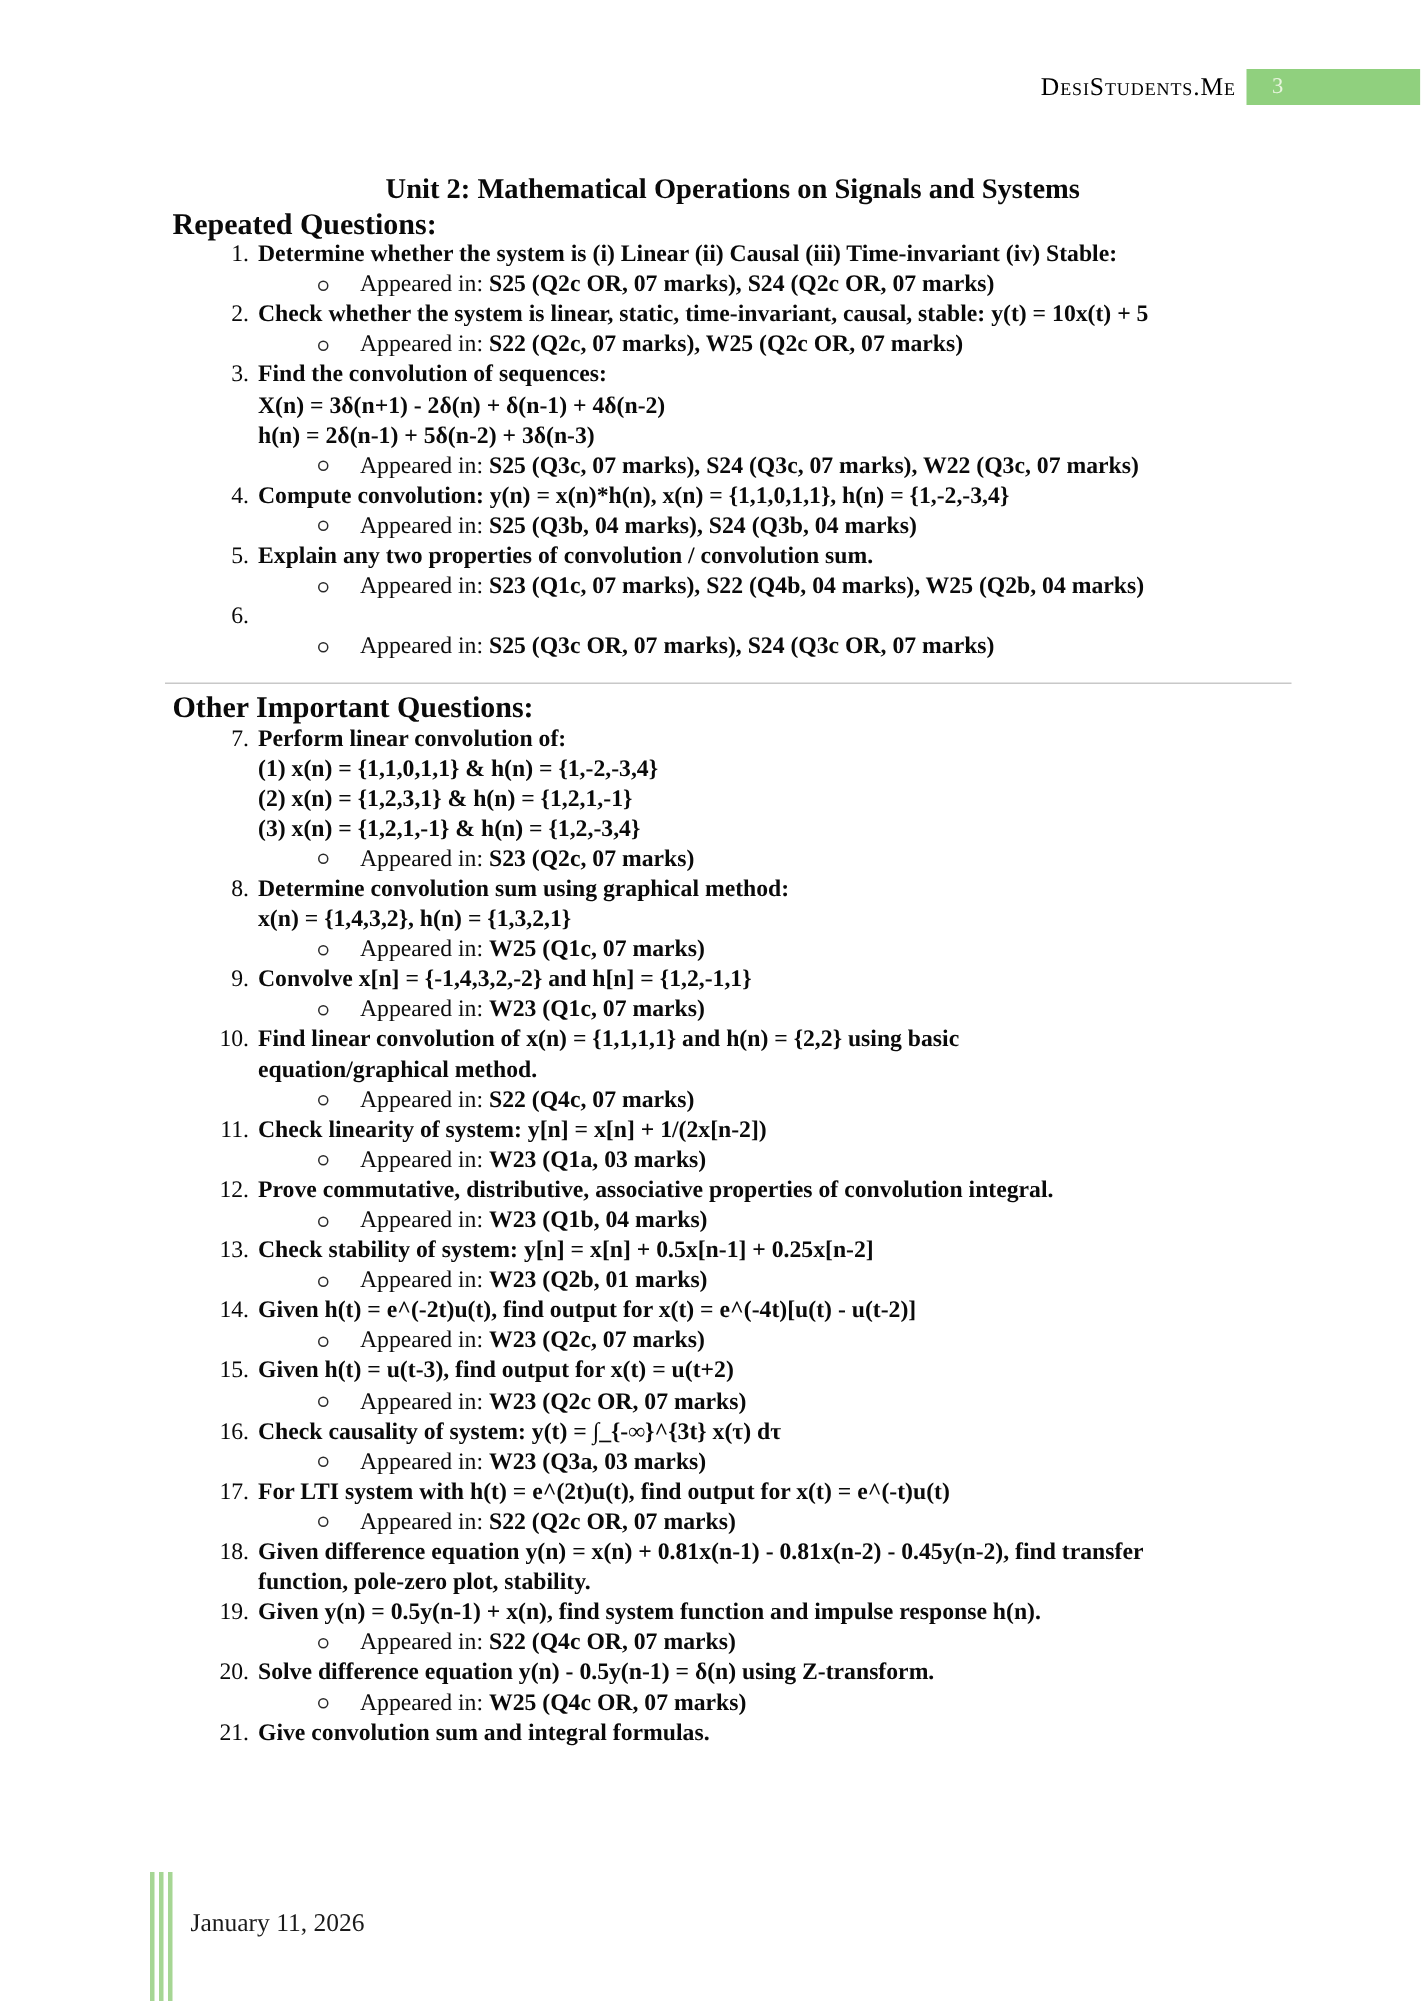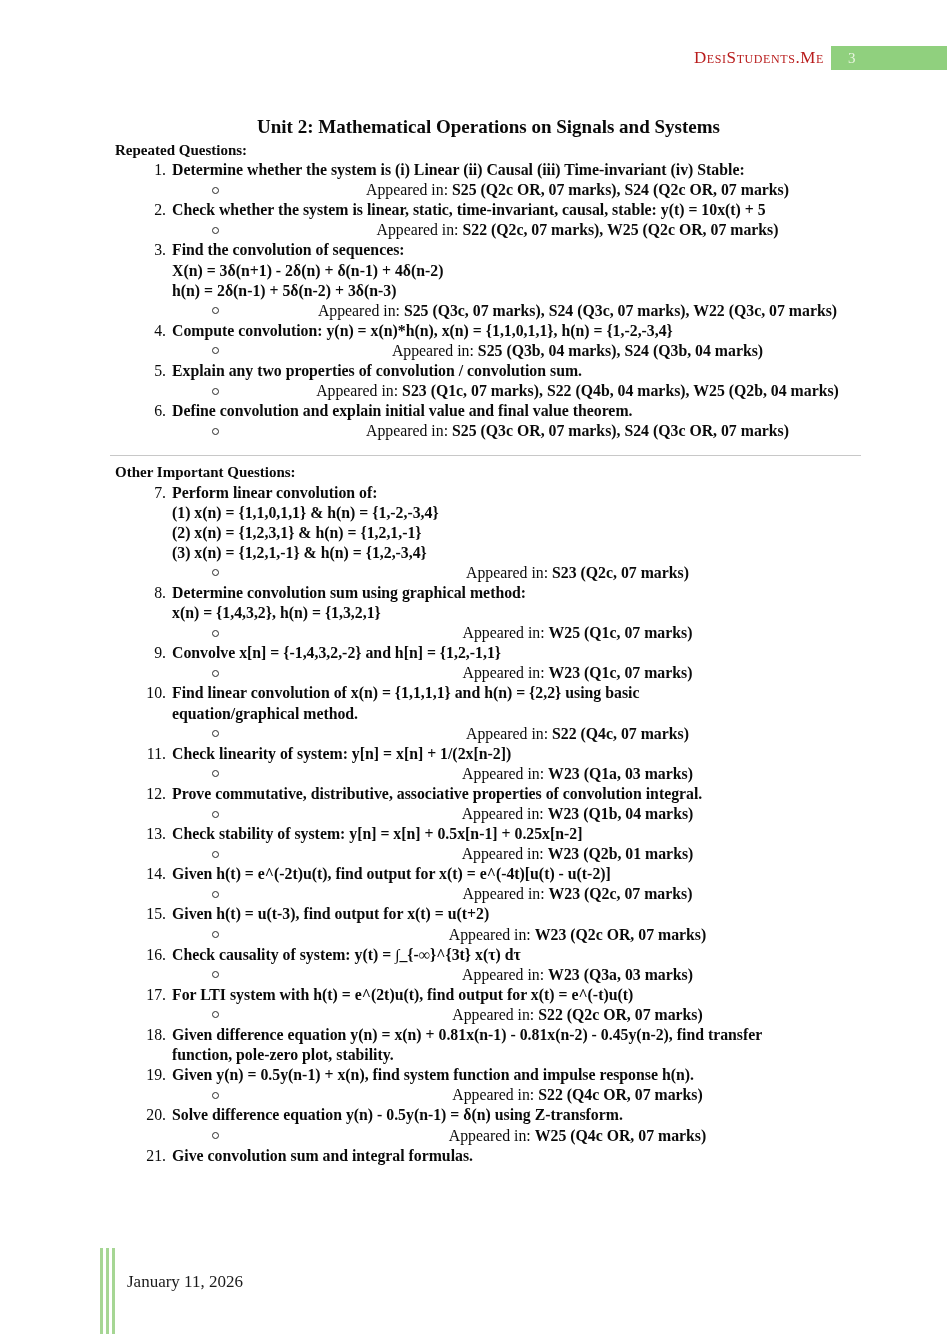--- a/index.html
+++ b/index.html
@@ -20,21 +20,21 @@
     top: 46px;
     right: 0;
     height: 24px;
     display: flex;
     align-items: center;
   }
   .site-name {
     font-variant: small-caps;
     font-size: 17px;
     letter-spacing: 0.6px;
-    color: #b91c1c;
+    color: #000000;
     margin-right: 7px;
     line-height: 24px;
   }
   .page-badge {
     width: 116px;
     height: 24px;
     background: #90d07e;
     line-height: 24px;
     padding-left: 17px;
     font-size: 15px;
@@ -51,21 +51,21 @@
   .doc-title {
     font-size: 19px;
     font-weight: bold;
     line-height: 26px;
     height: 26px;
     text-align: center;
     width: 747px;
     white-space: nowrap;
   }
   .section-heading {
-    font-size: 15px;
+    font-size: 20px;
     font-weight: bold;
     line-height: 20.1px;
     height: 20.1px;
     white-space: nowrap;
   }
   .divider {
     height: 1px;
     width: 751px;
     background: #c8c8c8;
     margin: 14px 0 6px -5px;
@@ -85,21 +85,20 @@
     width: 51px;
     text-align: right;
     font-weight: normal;
   }
   .appeared {
     position: relative;
     height: 20.1px;
     line-height: 20.1px;
     padding-left: 125px;
     white-space: nowrap;
-    text-align: center;
   }
   .bullet {
     position: absolute;
     left: 97px;
     top: 6.5px;
     width: 7px;
     height: 7px;
     border: 1.2px solid #2a2a2a;
     border-radius: 50%;
   }
@@ -162,21 +161,21 @@
         </div>
         <div class="question">
           <div class="q-line"><span class="q-num">4.</span><span class="q-text">Compute convolution: y(n) = x(n)*h(n), x(n) = {1,1,0,1,1}, h(n) = {1,-2,-3,4}</span></div>
           <div class="appeared"><span class="bullet"></span><span class="appeared-label">Appeared in: </span><span class="appeared-detail">S25 (Q3b, 04 marks), S24 (Q3b, 04 marks)</span></div>
         </div>
         <div class="question">
           <div class="q-line"><span class="q-num">5.</span><span class="q-text">Explain any two properties of convolution / convolution sum.</span></div>
           <div class="appeared"><span class="bullet"></span><span class="appeared-label">Appeared in: </span><span class="appeared-detail">S23 (Q1c, 07 marks), S22 (Q4b, 04 marks), W25 (Q2b, 04 marks)</span></div>
         </div>
         <div class="question">
-          <div class="q-line"><span class="q-num">6.</span><span class="q-text">Define convolution and explain initial value and final value theorem.</span></div>
+          <div class="q-line"><span class="q-num">6.</span></div>
           <div class="appeared"><span class="bullet"></span><span class="appeared-label">Appeared in: </span><span class="appeared-detail">S25 (Q3c OR, 07 marks), S24 (Q3c OR, 07 marks)</span></div>
         </div>
         <div class="divider"></div>
         <div class="section-heading">Other Important Questions:</div>
         <div class="question">
           <div class="q-line"><span class="q-num">7.</span><span class="q-text">Perform linear convolution of:</span></div>
           <div class="q-line"><span class="q-text">(1) x(n) = {1,1,0,1,1} &amp; h(n) = {1,-2,-3,4}</span></div>
           <div class="q-line"><span class="q-text">(2) x(n) = {1,2,3,1} &amp; h(n) = {1,2,1,-1}</span></div>
           <div class="q-line"><span class="q-text">(3) x(n) = {1,2,1,-1} &amp; h(n) = {1,2,-3,4}</span></div>
           <div class="appeared"><span class="bullet"></span><span class="appeared-label">Appeared in: </span><span class="appeared-detail">S23 (Q2c, 07 marks)</span></div>

